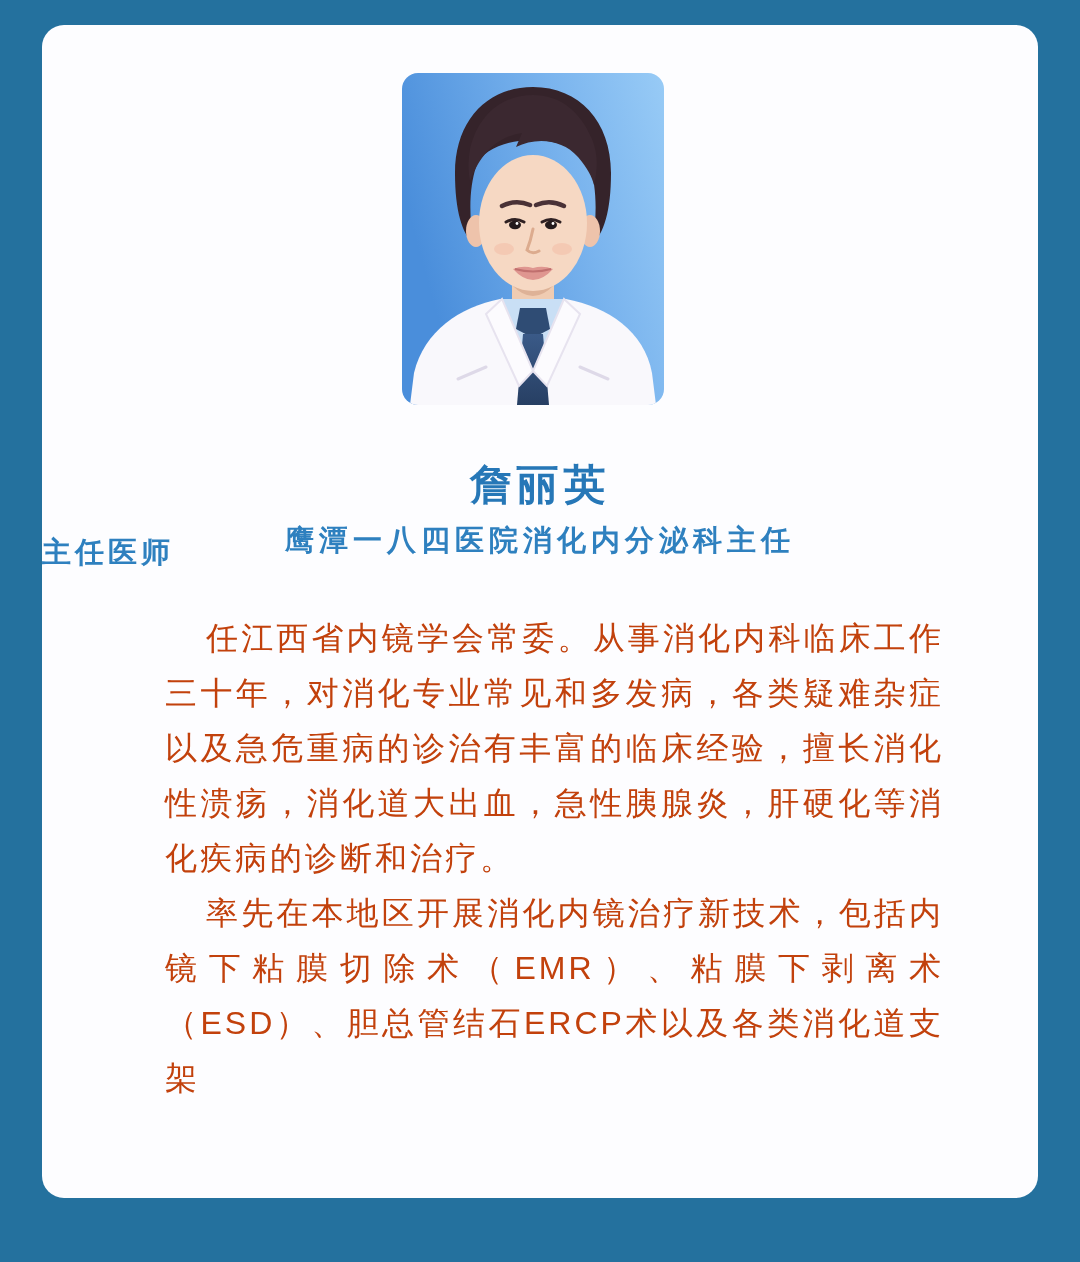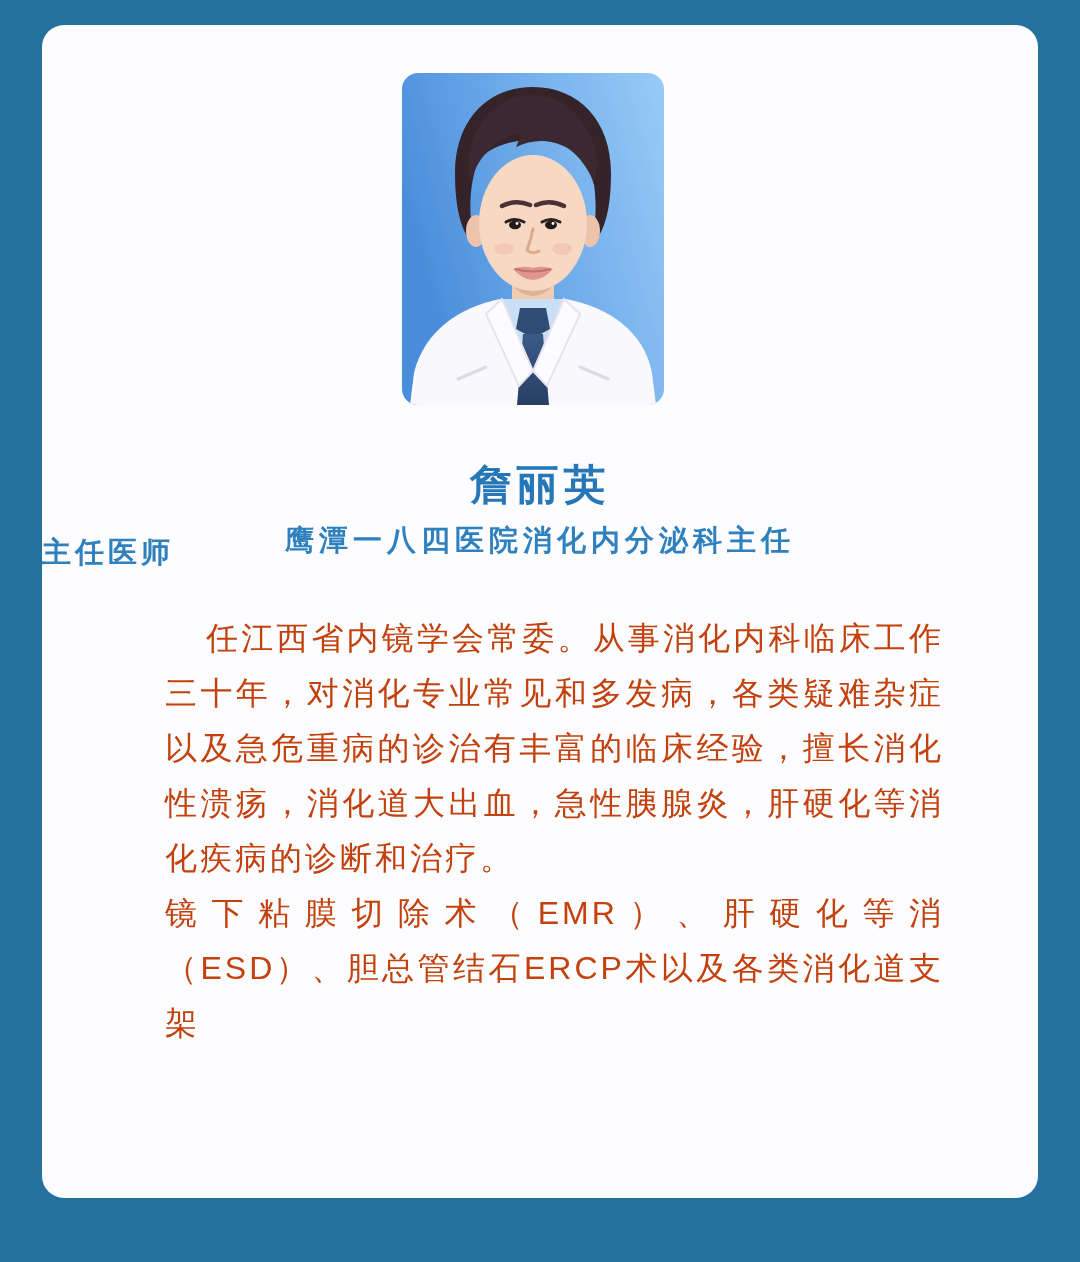--- a/index.html
+++ b/index.html
@@ -115,17 +115,18 @@
   <div class="name">詹丽英</div>
   <div class="subtitle">鹰潭一八四医院消化内分泌科主任</div>
   <div class="rank">主任医师</div>
 
   <div class="bio">
     <div class="line first">任江西省内镜学会常委。从事消化内科临床工作</div>
     <div class="line">三十年，对消化专业常见和多发病，各类疑难杂症</div>
     <div class="line">以及急危重病的诊治有丰富的临床经验，擅长消化</div>
     <div class="line">性溃疡，消化道大出血，急性胰腺炎，肝硬化等消</div>
     <div class="line last">化疾病的诊断和治疗。</div>
-    <div class="line">镜下粘膜切除术（EMR）、肝硬化等消</div>
+    <div class="line first">率先在本地区开展消化内镜治疗新技术，包括内</div>
+    <div class="line">镜下粘膜切除术（EMR）、粘膜下剥离术</div>
     <div class="line">（ESD）、胆总管结石ERCP术以及各类消化道支架</div>
   </div>
 
 </div>
 
 </body></html>

